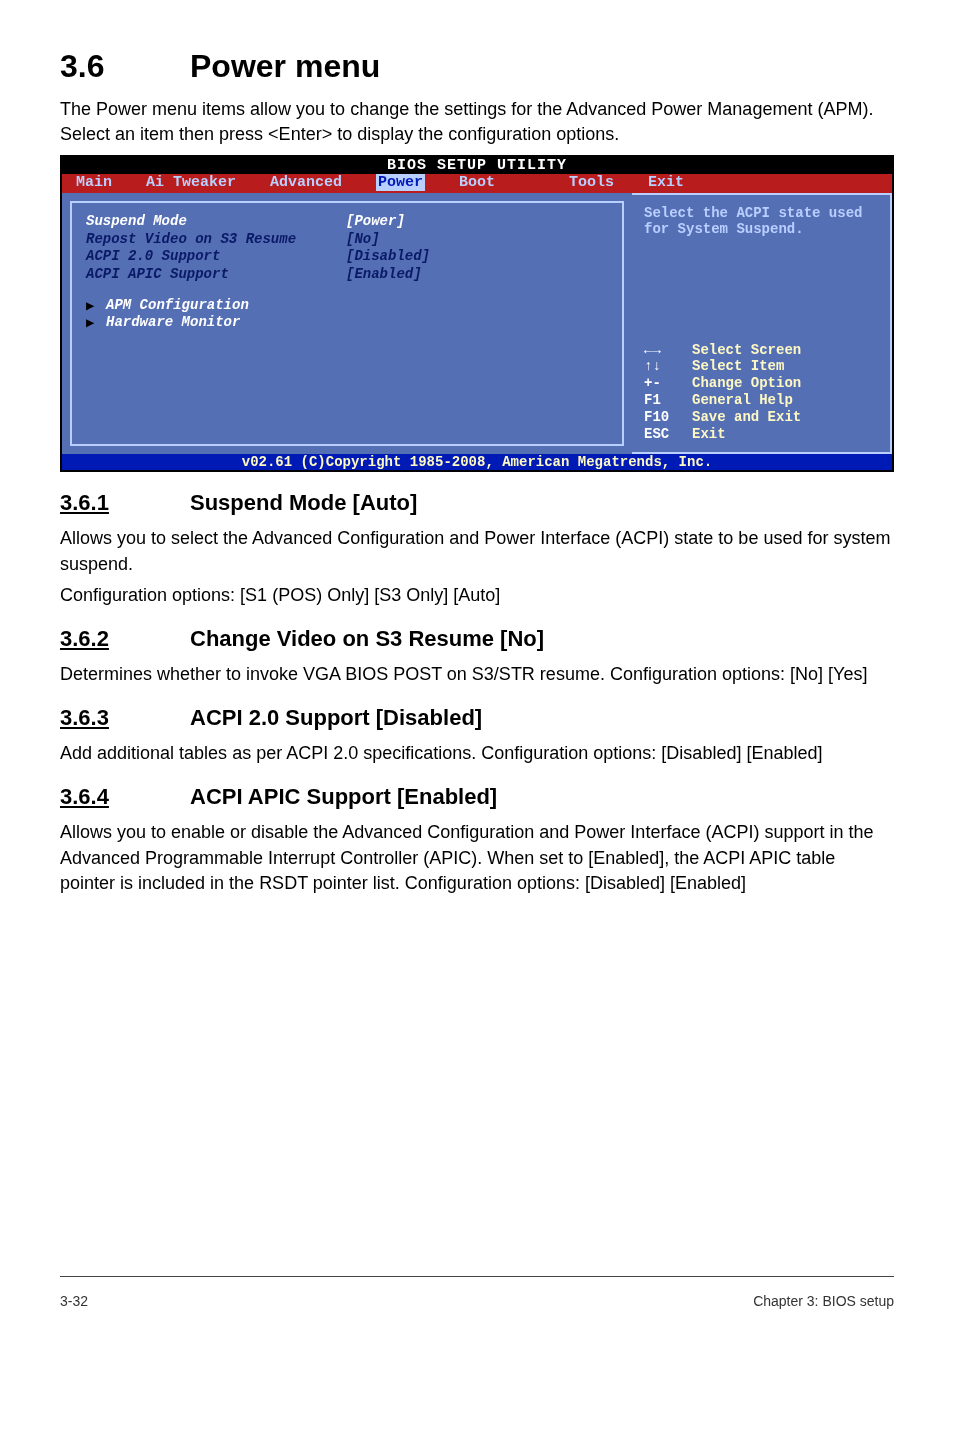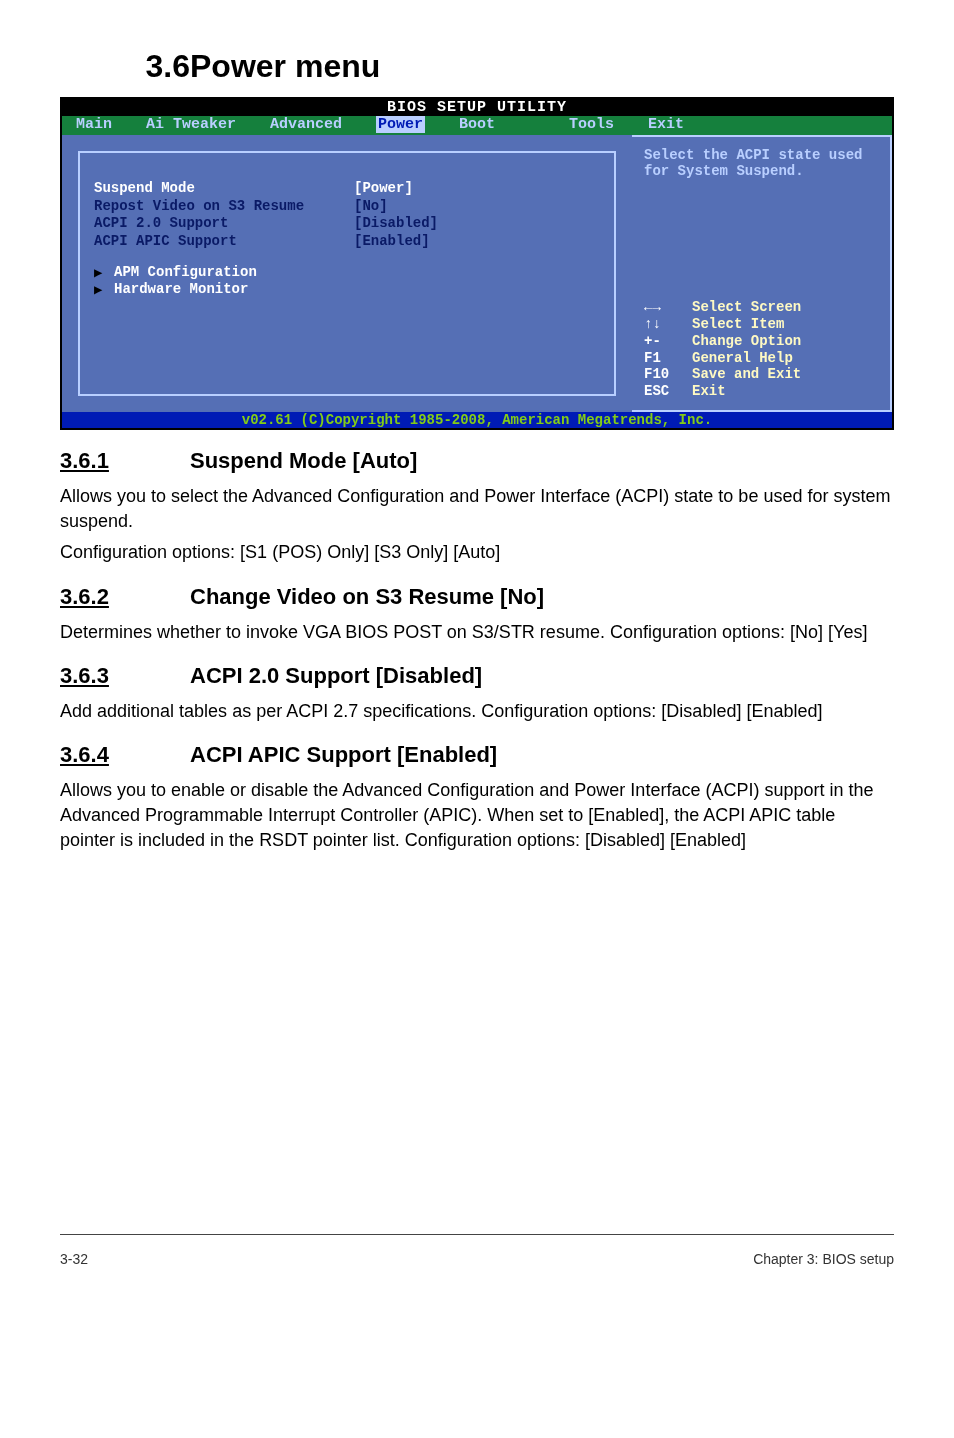--- a/index.html
+++ b/index.html
@@ -15,21 +15,20 @@
   }
   .section-heading {
     font-family: Arial, Helvetica, sans-serif;
     font-weight: bold;
     font-size: 32px;
     margin: 0 0 12px 0;
     display: flex;
   }
   .section-heading .num {
     width: 130px;
-    text-align: right;
   }
   .intro {
     font-size: 18px;
     line-height: 1.4;
     margin: 0 0 8px 0;
   }
   .bios-window {
     margin-top: 4px;
     margin-bottom: 18px;
     border: 2px solid #000;
@@ -38,21 +37,21 @@
     background: #000000;
     text-align: center;
     font-family: "Courier New", monospace;
     font-weight: bold;
     font-size: 15px;
     letter-spacing: 1px;
     color: #fff;
     padding: 0px 0;
   }
   .bios-tabs {
-    background: #15803d;
+    background: #b91c1c;
     display: flex;
     font-family: "Courier New", monospace;
     font-weight: bold;
     font-size: 15px;
     color: #b9cfff;
     padding: 0 14px 2px 14px;
   }
   .bios-tab {
     margin-right: 34px;
   }
@@ -69,24 +68,25 @@
     background: #556fb5;
     font-family: "Courier New", monospace;
     font-weight: bold;
     font-size: 14px;
     color: #0a1a66;
   }
   .bios-main {
     flex: 1 1 auto;
     border: 2px solid #b9cfff;
     border-top: 2px solid #b9cfff;
-    margin: 16px;
-    padding: 27px 14px;
+    margin: 8px;
+    padding: 10px 14px;
     min-height: 245px;
     box-sizing: border-box;
+    font-style: italic;
   }
   .bios-side {
     width: 260px;
     border: 2px solid #b9cfff;
     border-left: none;
     padding: 10px 12px;
     box-sizing: border-box;
     color: #b9cfff;
     display: flex;
     flex-direction: column;
@@ -114,21 +114,21 @@
   .arrow {
     color: #000;
     width: 20px;
   }
   .bios-footer {
     background: #001bb5;
     text-align: center;
     font-family: "Courier New", monospace;
     font-weight: bold;
     font-size: 14px;
-    color: #84cc16;
+    color: #fef9c3;
     padding: 0px 12px;
   }
   .bios-hints .hint {
     display: flex;
     line-height: 1.2;
   }
   .bios-hints .key {
     width: 48px;
     color: #fff;
   }
@@ -163,20 +163,21 @@
 </style>
 </head>
 <body>
 
 <div class="page">
 
   <h1 class="section-heading">
     <span class="num">3.6</span>
     <span>Power menu</span>
   </h1>
+  <p class="intro">The Power menu items allow you to change the settings for the Advanced Power Management (APM). Select an item then press &lt;Enter&gt; to display the configuration options.</p>
 
   <div class="bios-window">
     <div class="bios-header">BIOS SETUP UTILITY</div>
     <div class="bios-tabs">
       <span class="bios-tab">Main</span>
       <span class="bios-tab">Ai Tweaker</span>
       <span class="bios-tab">Advanced</span>
       <span class="bios-tab active">Power</span>
       <span class="bios-tab">Boot</span>
       <span class="bios-tab" style="margin-left:40px;">Tools</span>
@@ -254,21 +255,21 @@
   <h2 class="sub-heading">
     <span class="num">3.6.2</span>
     <span>Change Video on S3 Resume [No]</span>
   </h2>
   <p class="body-text">Determines whether to invoke VGA BIOS POST on S3/STR resume. Configuration options: [No] [Yes]</p>
 
   <h2 class="sub-heading">
     <span class="num">3.6.3</span>
     <span>ACPI 2.0 Support [Disabled]</span>
   </h2>
-  <p class="body-text">Add additional tables as per ACPI 2.7 specifications. Configuration options: [Disabled] [Enabled]</p>
+  <p class="body-text">Add additional tables as per ACPI 2.0 specifications. Configuration options: [Disabled] [Enabled]</p>
 
   <h2 class="sub-heading">
     <span class="num">3.6.4</span>
     <span>ACPI APIC Support [Enabled]</span>
   </h2>
   <p class="body-text">Allows you to enable or disable the Advanced Configuration and Power Interface (ACPI) support in the Advanced Programmable Interrupt Controller (APIC). When set to [Enabled], the ACPI APIC table pointer is included in the RSDT pointer list. Configuration options: [Disabled] [Enabled]</p>
 
   <div class="page-footer">
     <span>3-32</span>
     <span>Chapter 3: BIOS setup</span>

